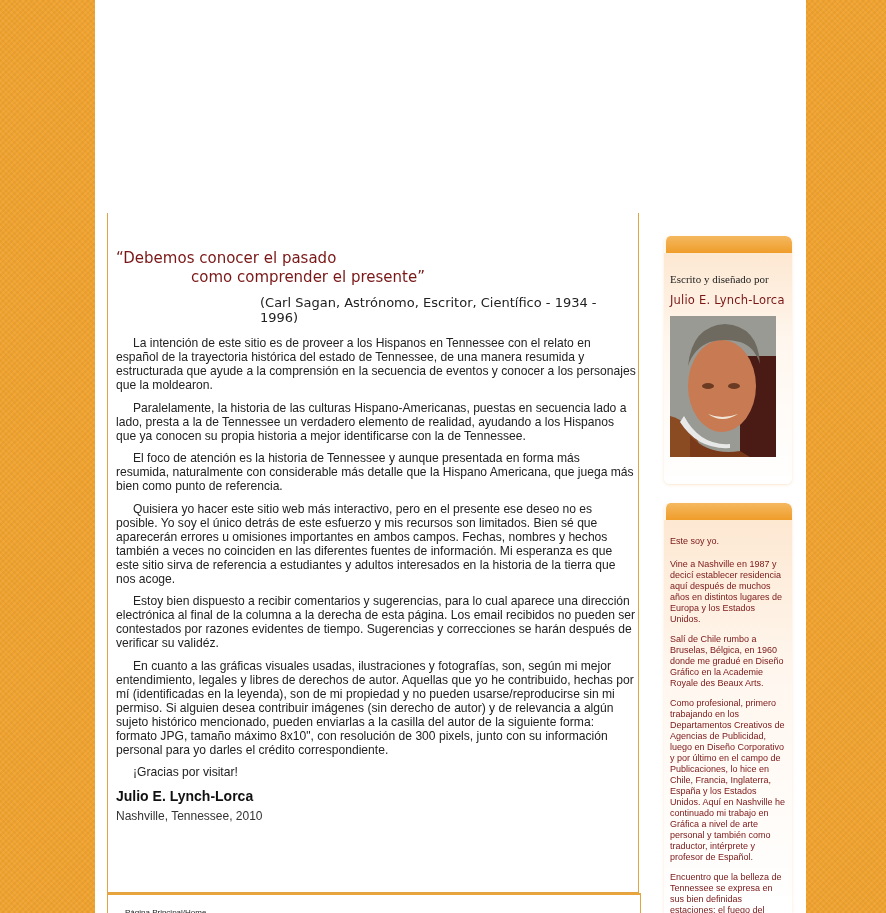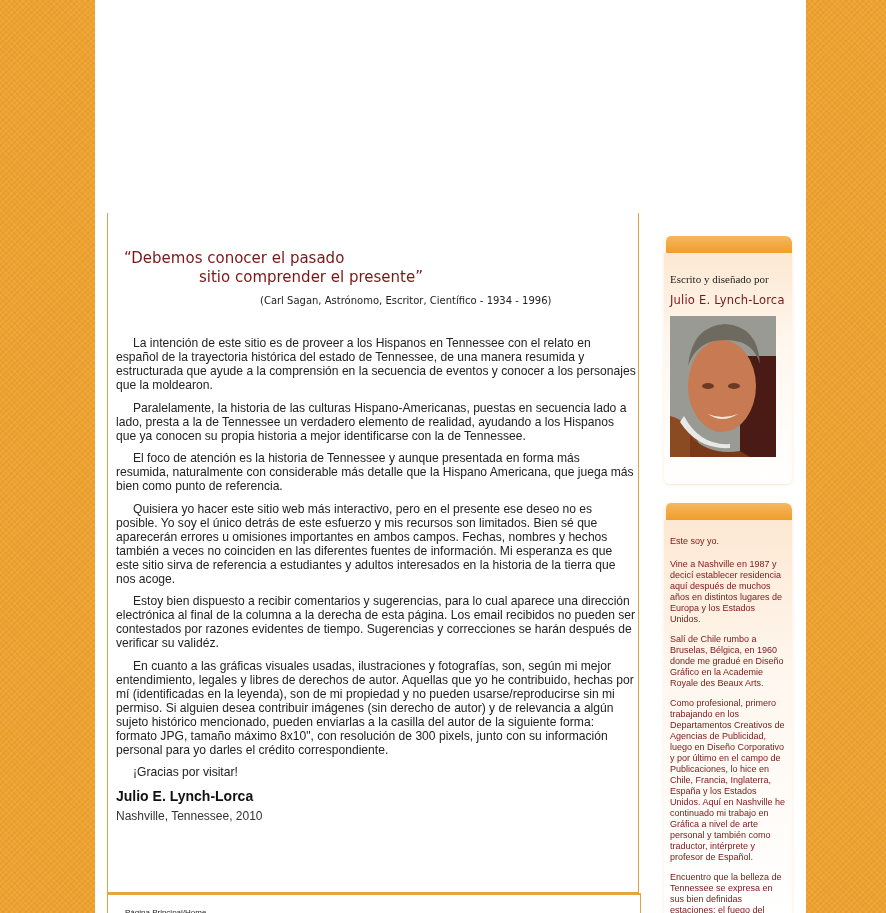--- a/index.html
+++ b/index.html
@@ -50,27 +50,27 @@
     }
     .content-foot {
       position: absolute; left: 12px; top: 895px; width: 534px; height: 18px;
       border-left: 1px solid #e0a542; border-right: 1px solid #e0a542; box-sizing: border-box;
     }
     .home-link {
       position: absolute; left: 17px; top: 13px; font-size: 8px; color: #222;
       text-decoration: none;
     }
     .quote {
-      position: absolute; left: 16px; top: 36px; color: #7a1616;
+      position: absolute; left: 8px; top: 36px; color: #7a1616;
       font-family: "DejaVu Sans", sans-serif; font-size: 15px; line-height: 19px;
     }
     .quote .l1 { display: block; }
     .quote .l2 { display: block; padding-left: 75px; }
     .quote-cite {
-      position: absolute; left: 152px; top: 82px; font-size: 10px; color: #222;
+      position: absolute; left: 152px; top: 82px; font-size: 13px; color: #222;
       font-family: "DejaVu Sans", sans-serif;
     }
     .body-text {
       position: absolute; left: 8px; top: 123px; width: 520px;
       font-size: 12.1px; line-height: 14px; color: #222;
     }
     .body-text p { margin: 0 0 8.5px 0; text-indent: 17px; }
     .body-text p.thanks { margin-bottom: 10px; }
     .signature { font-weight: bold; font-size: 14px; margin: 0 0 6px 0; color: #111; }
     .place { font-size: 12px; color: #333; }
@@ -103,21 +103,21 @@
   </style>
 </head>
 <body>
 
 <div class="page">
 
 
   <div class="content">
     <div class="quote">
       <span class="l1">“Debemos conocer el pasado</span>
-      <span class="l2">sitio comprender el presente”</span>
+      <span class="l2">como comprender el presente”</span>
     </div>
     <div class="quote-cite">(Carl Sagan, Astrónomo, Escritor, Científico - 1934 - 1996)</div>
 
     <div class="body-text">
       <p>La intención de este sitio es de proveer a los Hispanos en Tennessee con el relato en español de la trayectoria histórica del estado de Tennessee, de una manera resumida y estructurada que ayude a la comprensión en la secuencia de eventos y conocer a los personajes que la moldearon.</p>
       <p>Paralelamente, la historia de las culturas Hispano-Americanas, puestas en secuencia lado a lado, presta a la de Tennessee un verdadero elemento de realidad, ayudando a los Hispanos que ya conocen su propia historia a mejor identificarse con la de Tennessee.</p>
       <p>El foco de atención es la historia de Tennessee y aunque presentada en forma más resumida, naturalmente con considerable más detalle que la Hispano Americana, que juega más bien como punto de referencia.</p>
       <p>Quisiera yo hacer este sitio web más interactivo, pero en el presente ese deseo no es posible. Yo soy el único detrás de este esfuerzo y mis recursos son limitados. Bien sé que aparecerán errores u omisiones importantes en ambos campos. Fechas, nombres y hechos también a veces no coinciden en las diferentes fuentes de información. Mi esperanza es que este sitio sirva de referencia a estudiantes y adultos interesados en la historia de la tierra que nos acoge.</p>
       <p>Estoy bien dispuesto a recibir comentarios y sugerencias, para lo cual aparece una dirección electrónica al final de la columna a la derecha de esta página. Los email recibidos no pueden ser contestados por razones evidentes de tiempo. Sugerencias y correcciones se harán después de verificar su validéz.</p>
       <p>En cuanto a las gráficas visuales usadas, ilustraciones y fotografías, son, según mi mejor entendimiento, legales y libres de derechos de autor. Aquellas que yo he contribuido, hechas por mí (identificadas en la leyenda), son de mi propiedad y no pueden usarse/reproducirse sin mi permiso. Si alguien desea contribuir imágenes (sin derecho de autor) y de relevancia a algún sujeto histórico mencionado, pueden enviarlas a la casilla del autor de la siguiente forma: formato JPG, tamaño máximo 8x10", con resolución de 300 pixels, junto con su información personal para yo darles el crédito correspondiente.</p>

